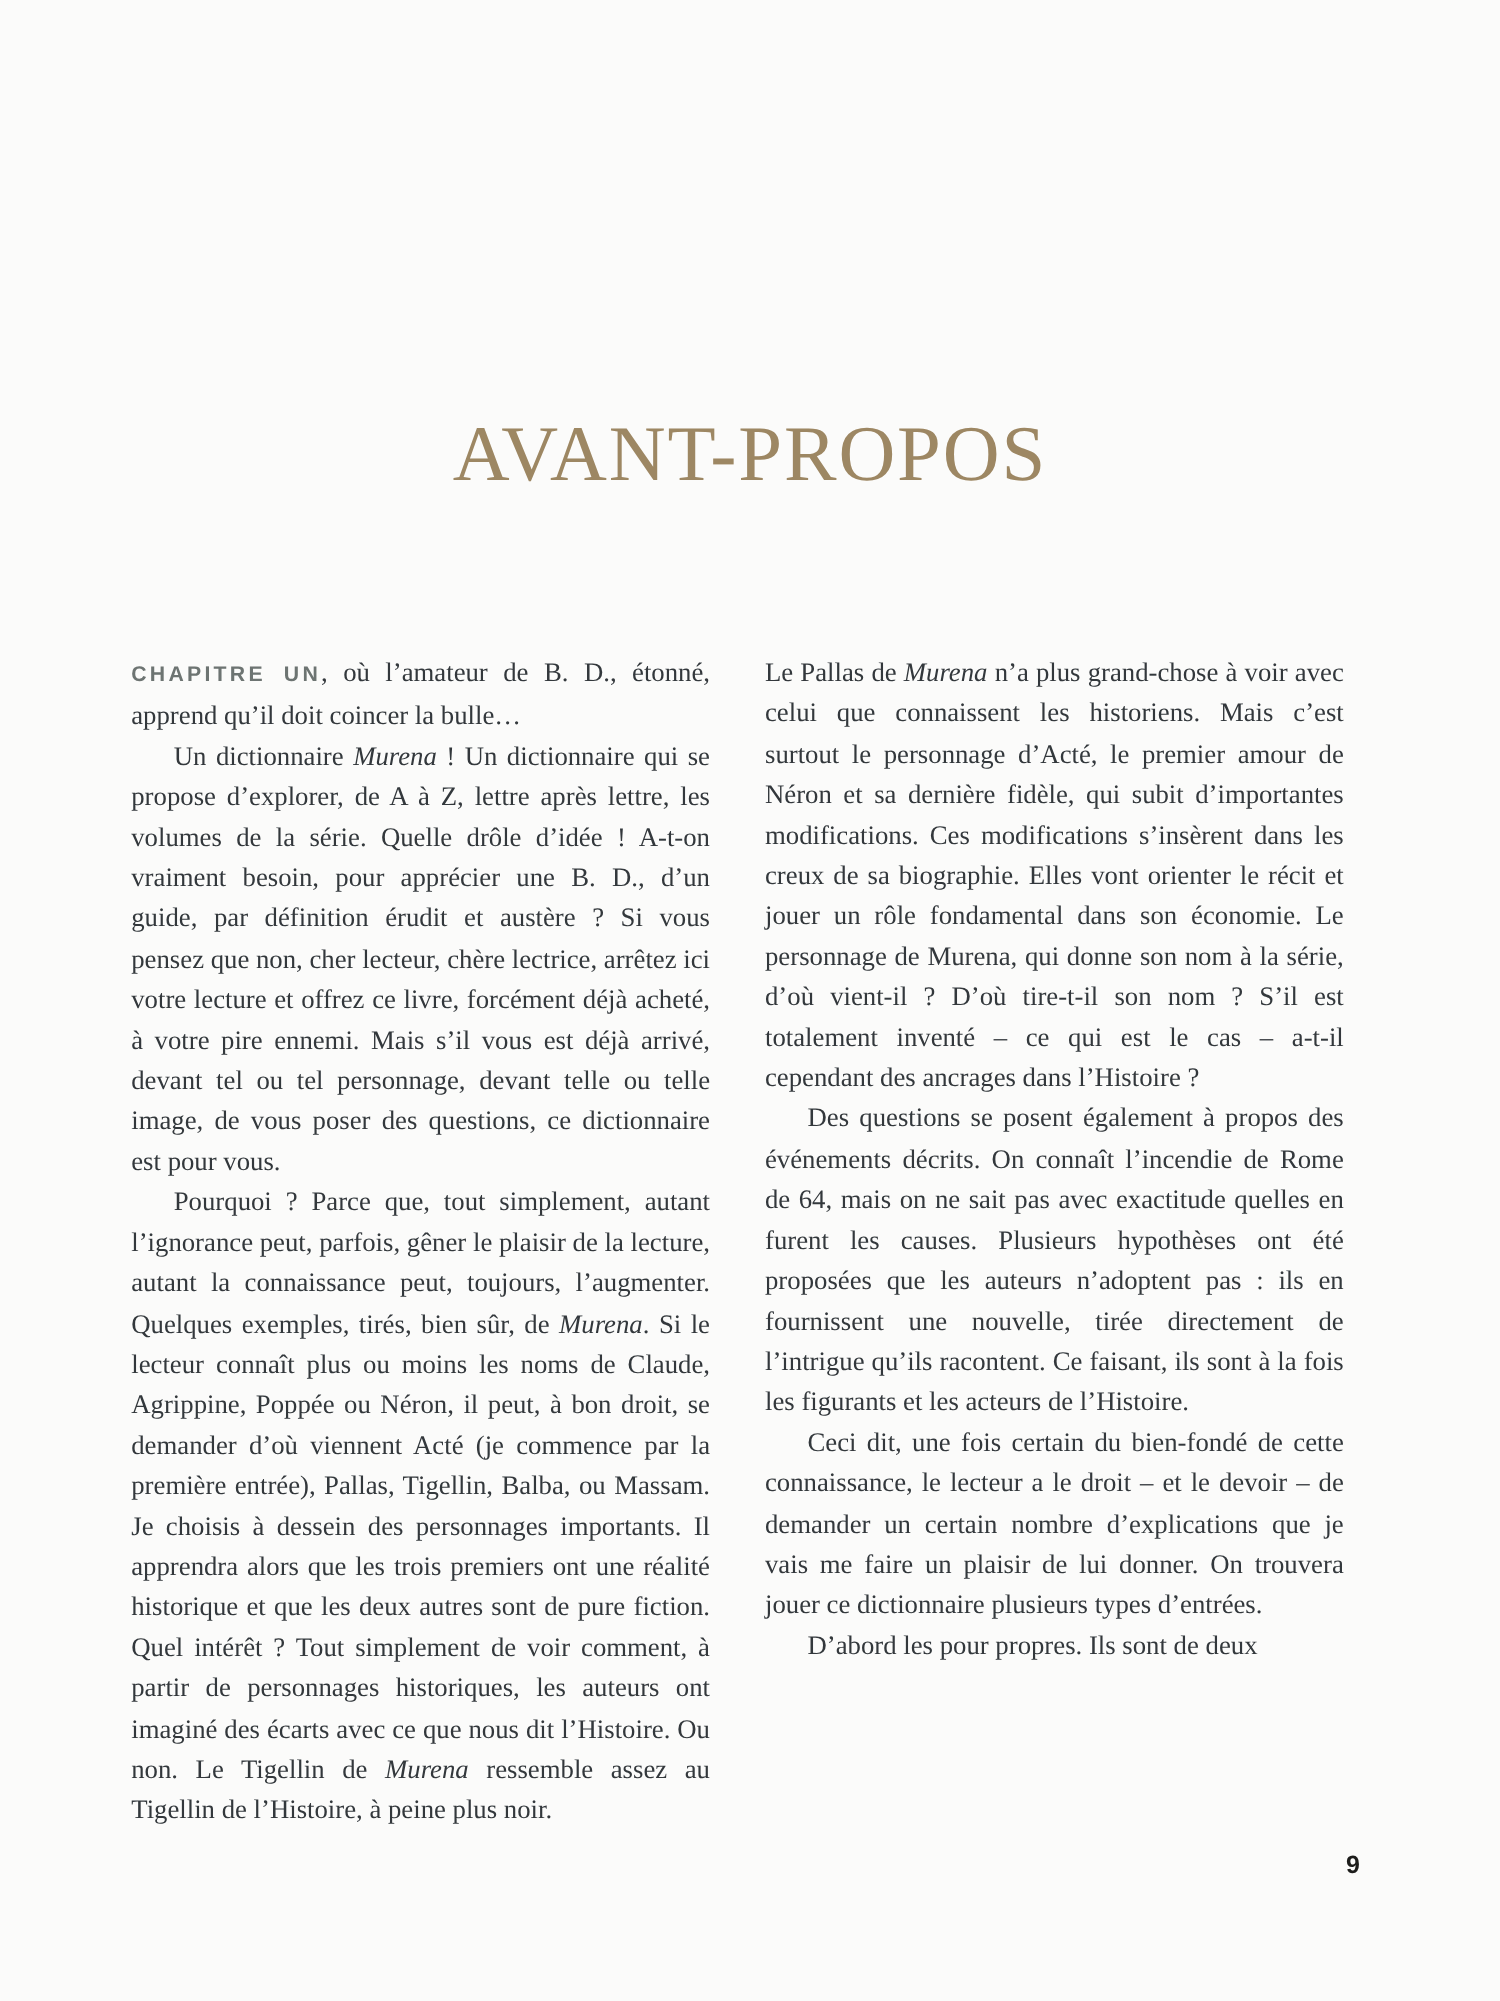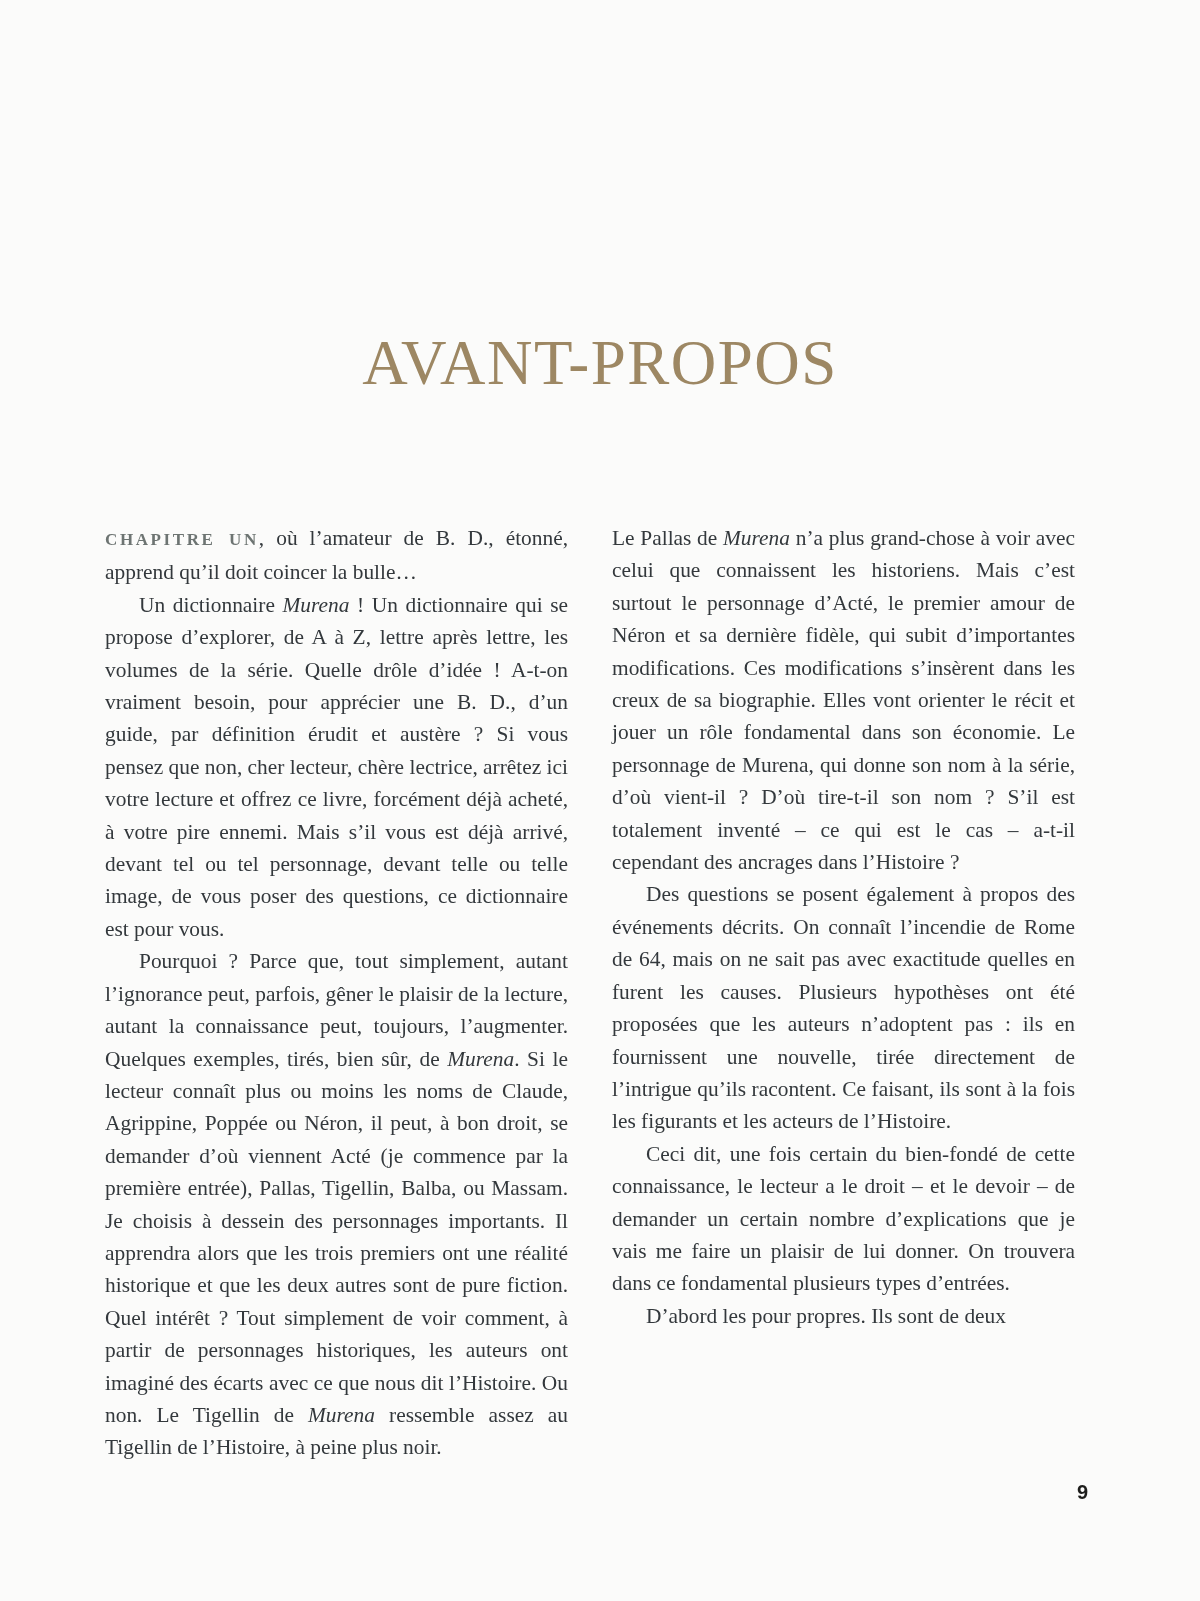--- a/index.html
+++ b/index.html
@@ -65,21 +65,21 @@
   }
   p.para.indent {
     text-indent: 34px;
   }
   p.para.gap-before {
     margin-top: 32px;
   }
   
 
   .chapter-label {
-    font-family: Liberation Serif, serif;
+    font-family: Liberation Sans, sans-serif;
     font-size: 17px;
     font-weight: bold;
     letter-spacing: 2.6px;
     color: #6d7472;
   }
 
   em.title-italic {
   }
 
   
@@ -103,20 +103,20 @@
 
   <div class="columns">
     <div class="col" id="left-column">
         <p class="para" id="p-chapitre-un"><span class="chapter-label">CHAPITRE UN</span>, où l’amateur de B. D., étonné, apprend qu’il doit coincer la bulle…</p>
         <p class="para indent" id="p-dictionnaire">Un dictionnaire <em class="title-italic">Murena</em> ! Un dictionnaire qui se propose d’explorer, de A à Z, lettre après lettre, les volumes de la série. Quelle drôle d’idée ! A-t-on vraiment besoin, pour apprécier une B. D., d’un guide, par définition érudit et austère ? Si vous pensez que non, cher lecteur, chère lectrice, arrêtez ici votre lecture et offrez ce livre, forcément déjà acheté, à votre pire ennemi. Mais s’il vous est déjà arrivé, devant tel ou tel personnage, devant telle ou telle image, de vous poser des questions, ce dictionnaire est pour vous.</p>
         <p class="para indent" id="p-pourquoi">Pourquoi ? Parce que, tout simplement, autant l’ignorance peut, parfois, gêner le plaisir de la lecture, autant la connaissance peut, toujours, l’augmenter. Quelques exemples, tirés, bien sûr, de <em class="title-italic">Murena</em>. Si le lecteur connaît plus ou moins les noms de Claude, Agrippine, Poppée ou Néron, il peut, à bon droit, se demander d’où viennent Acté (je commence par la première entrée), Pallas, Tigellin, Balba, ou Massam. Je choisis à dessein des personnages importants. Il apprendra alors que les trois premiers ont une réalité historique et que les deux autres sont de pure fiction. Quel intérêt ? Tout simplement de voir comment, à partir de personnages historiques, les auteurs ont imaginé des écarts avec ce que nous dit l’Histoire. Ou non. Le Tigellin de <em class="title-italic">Murena</em> ressemble assez au Tigellin de l’Histoire, à peine plus noir.</p>
       </div>
     <div class="col" id="right-column">
         <p class="para" id="p-pallas">Le Pallas de <em class="title-italic">Murena</em> n’a plus grand-chose à voir avec celui que connaissent les historiens. Mais c’est surtout le personnage d’Acté, le premier amour de Néron et sa dernière fidèle, qui subit d’importantes modifications. Ces modifications s’insèrent dans les creux de sa biographie. Elles vont orienter le récit et jouer un rôle fondamental dans son économie. Le personnage de Murena, qui donne son nom à la série, d’où vient-il ? D’où tire-t-il son nom ? S’il est totalement inventé – ce qui est le cas – a-t-il cependant des ancrages dans l’Histoire ?</p>
         <p class="para indent" id="p-questions">Des questions se posent également à propos des événements décrits. On connaît l’incendie de Rome de 64, mais on ne sait pas avec exactitude quelles en furent les causes. Plusieurs hypothèses ont été proposées que les auteurs n’adoptent pas : ils en fournissent une nouvelle, tirée directement de l’intrigue qu’ils racontent. Ce faisant, ils sont à la fois les figurants et les acteurs de l’Histoire.</p>
-        <p class="para indent" id="p-ceci-dit">Ceci dit, une fois certain du bien-fondé de cette connaissance, le lecteur a le droit – et le devoir – de demander un certain nombre d’explications que je vais me faire un plaisir de lui donner. On trouvera dans ce fondamental plusieurs types d’entrées.</p>
+        <p class="para indent" id="p-ceci-dit">Ceci dit, une fois certain du bien-fondé de cette connaissance, le lecteur a le droit – et le devoir – de demander un certain nombre d’explications que je vais me faire un plaisir de lui donner. On trouvera jouer ce dictionnaire plusieurs types d’entrées.</p>
         <p class="para indent" id="p-noms-propres">D’abord les pour propres. Ils sont de deux</p>
       </div>
   </div>
 
   <div class="folio">9</div>
 
 </div>
 
 </body></html>

